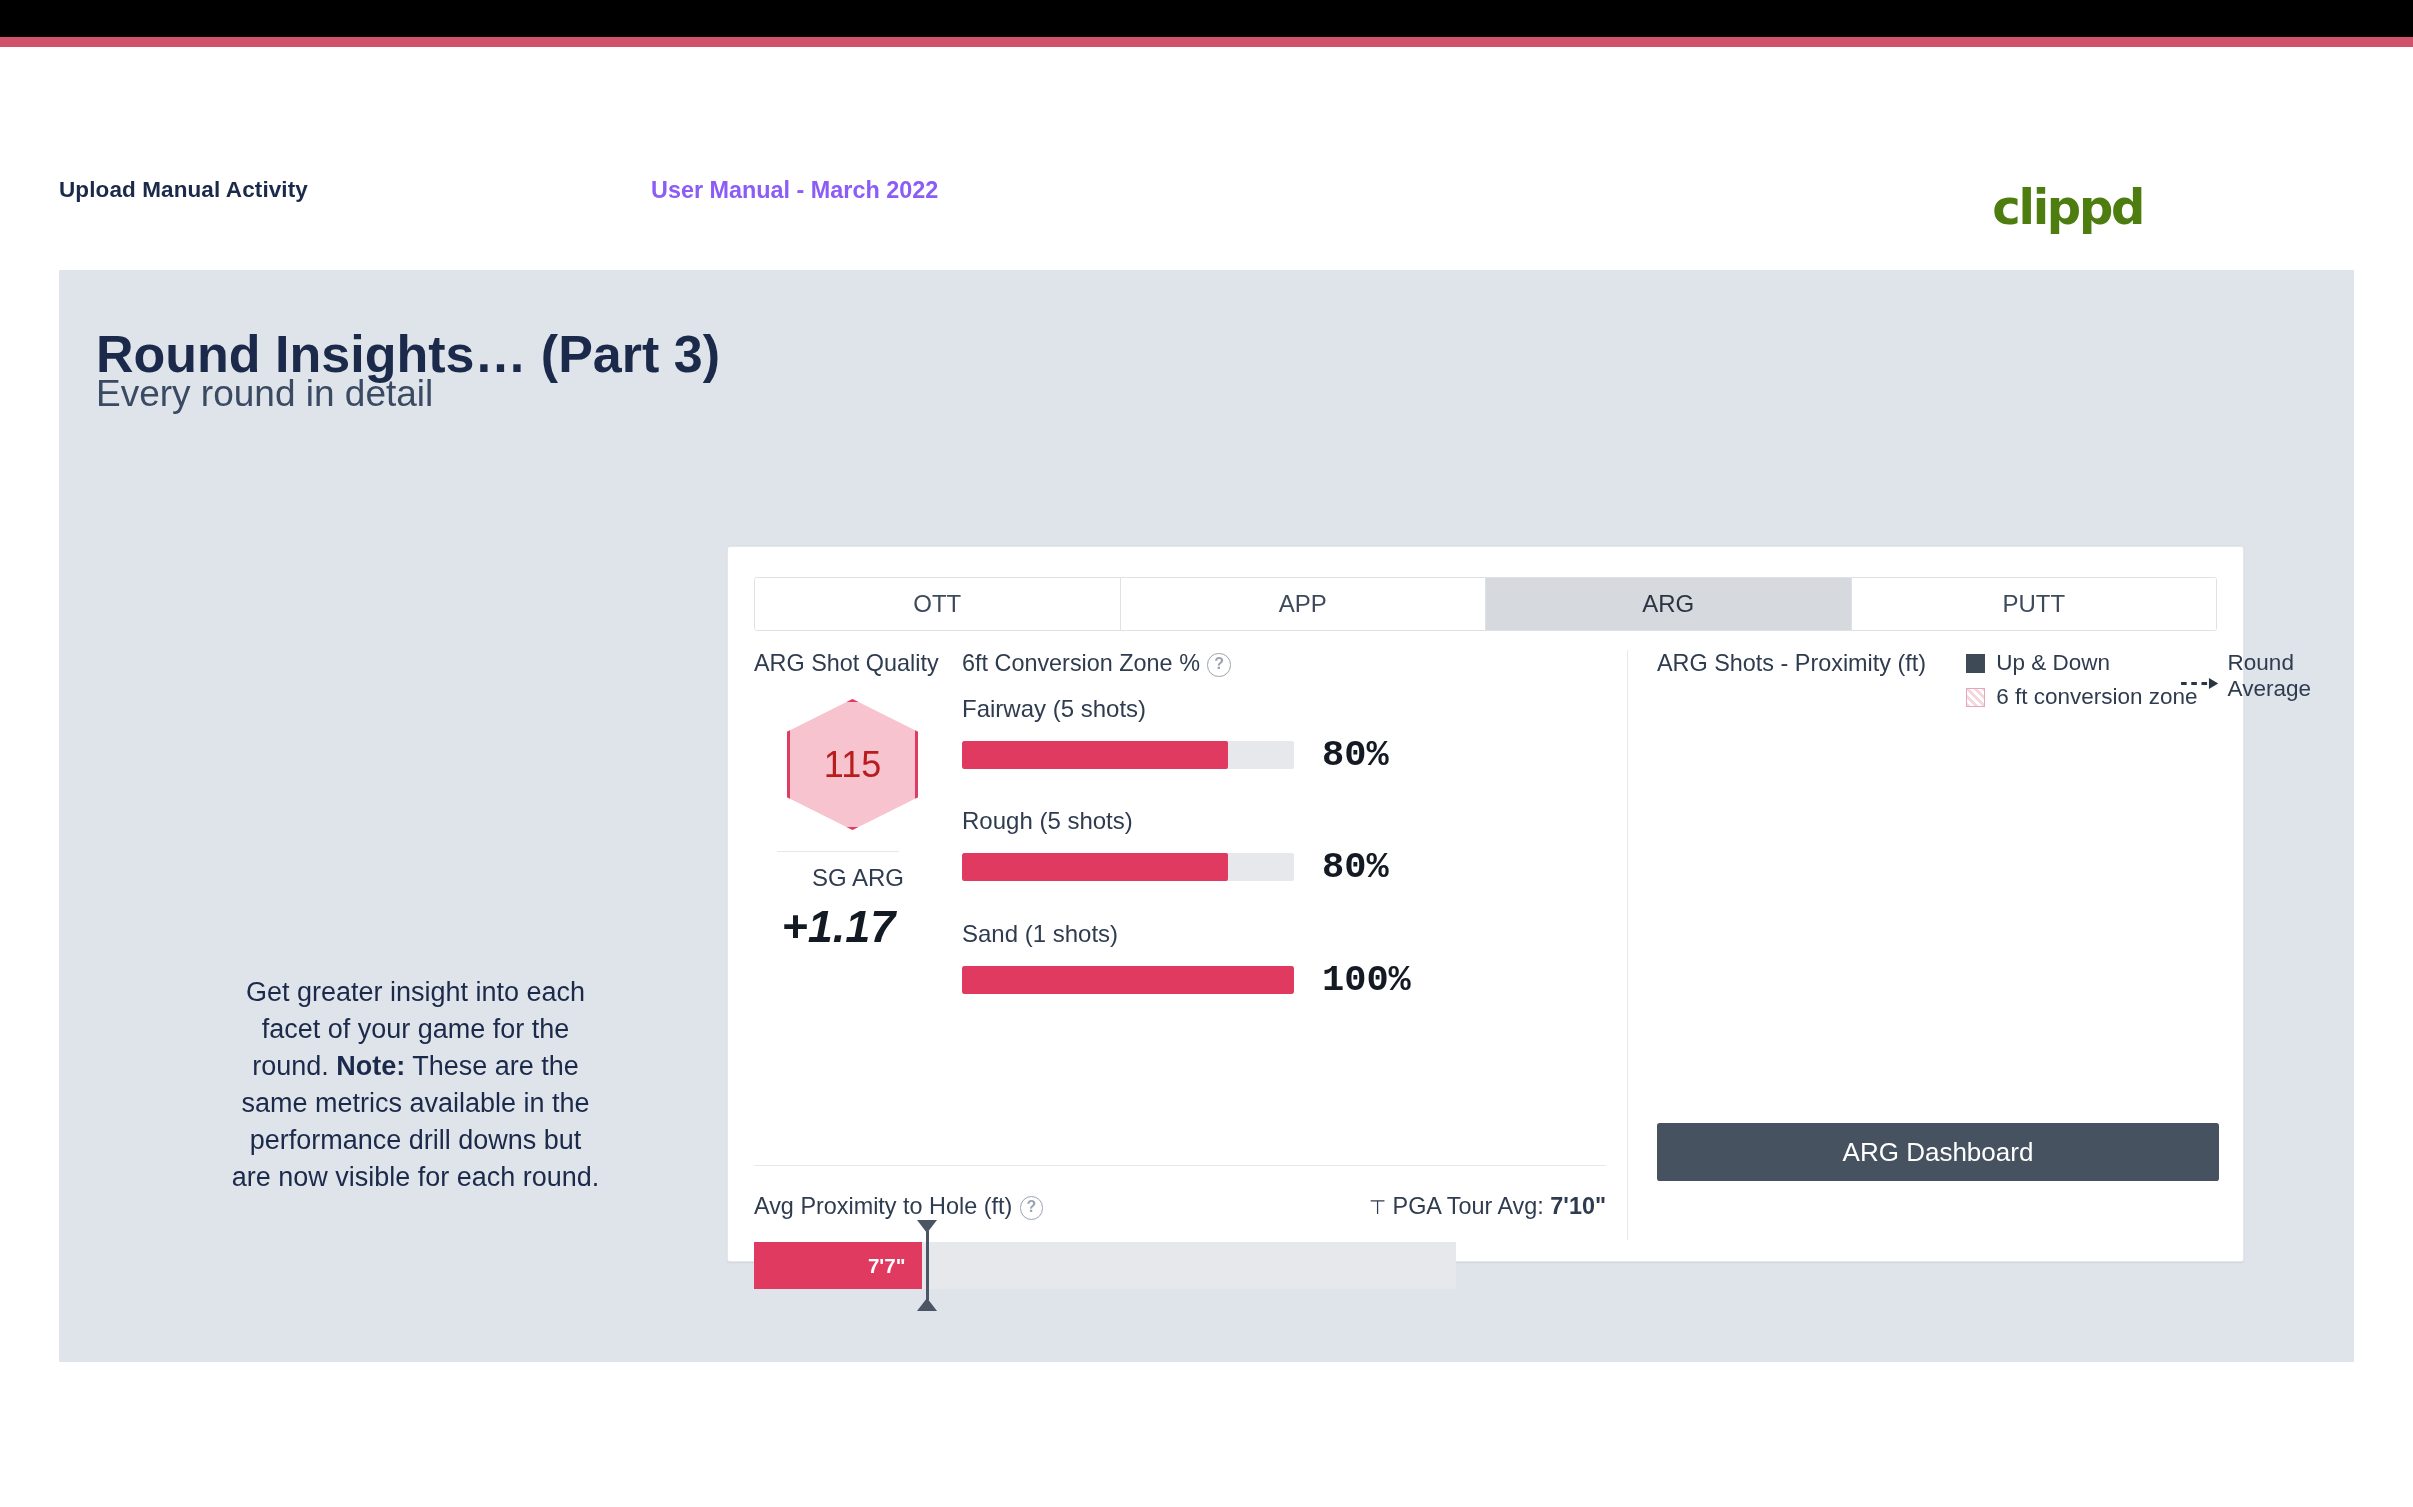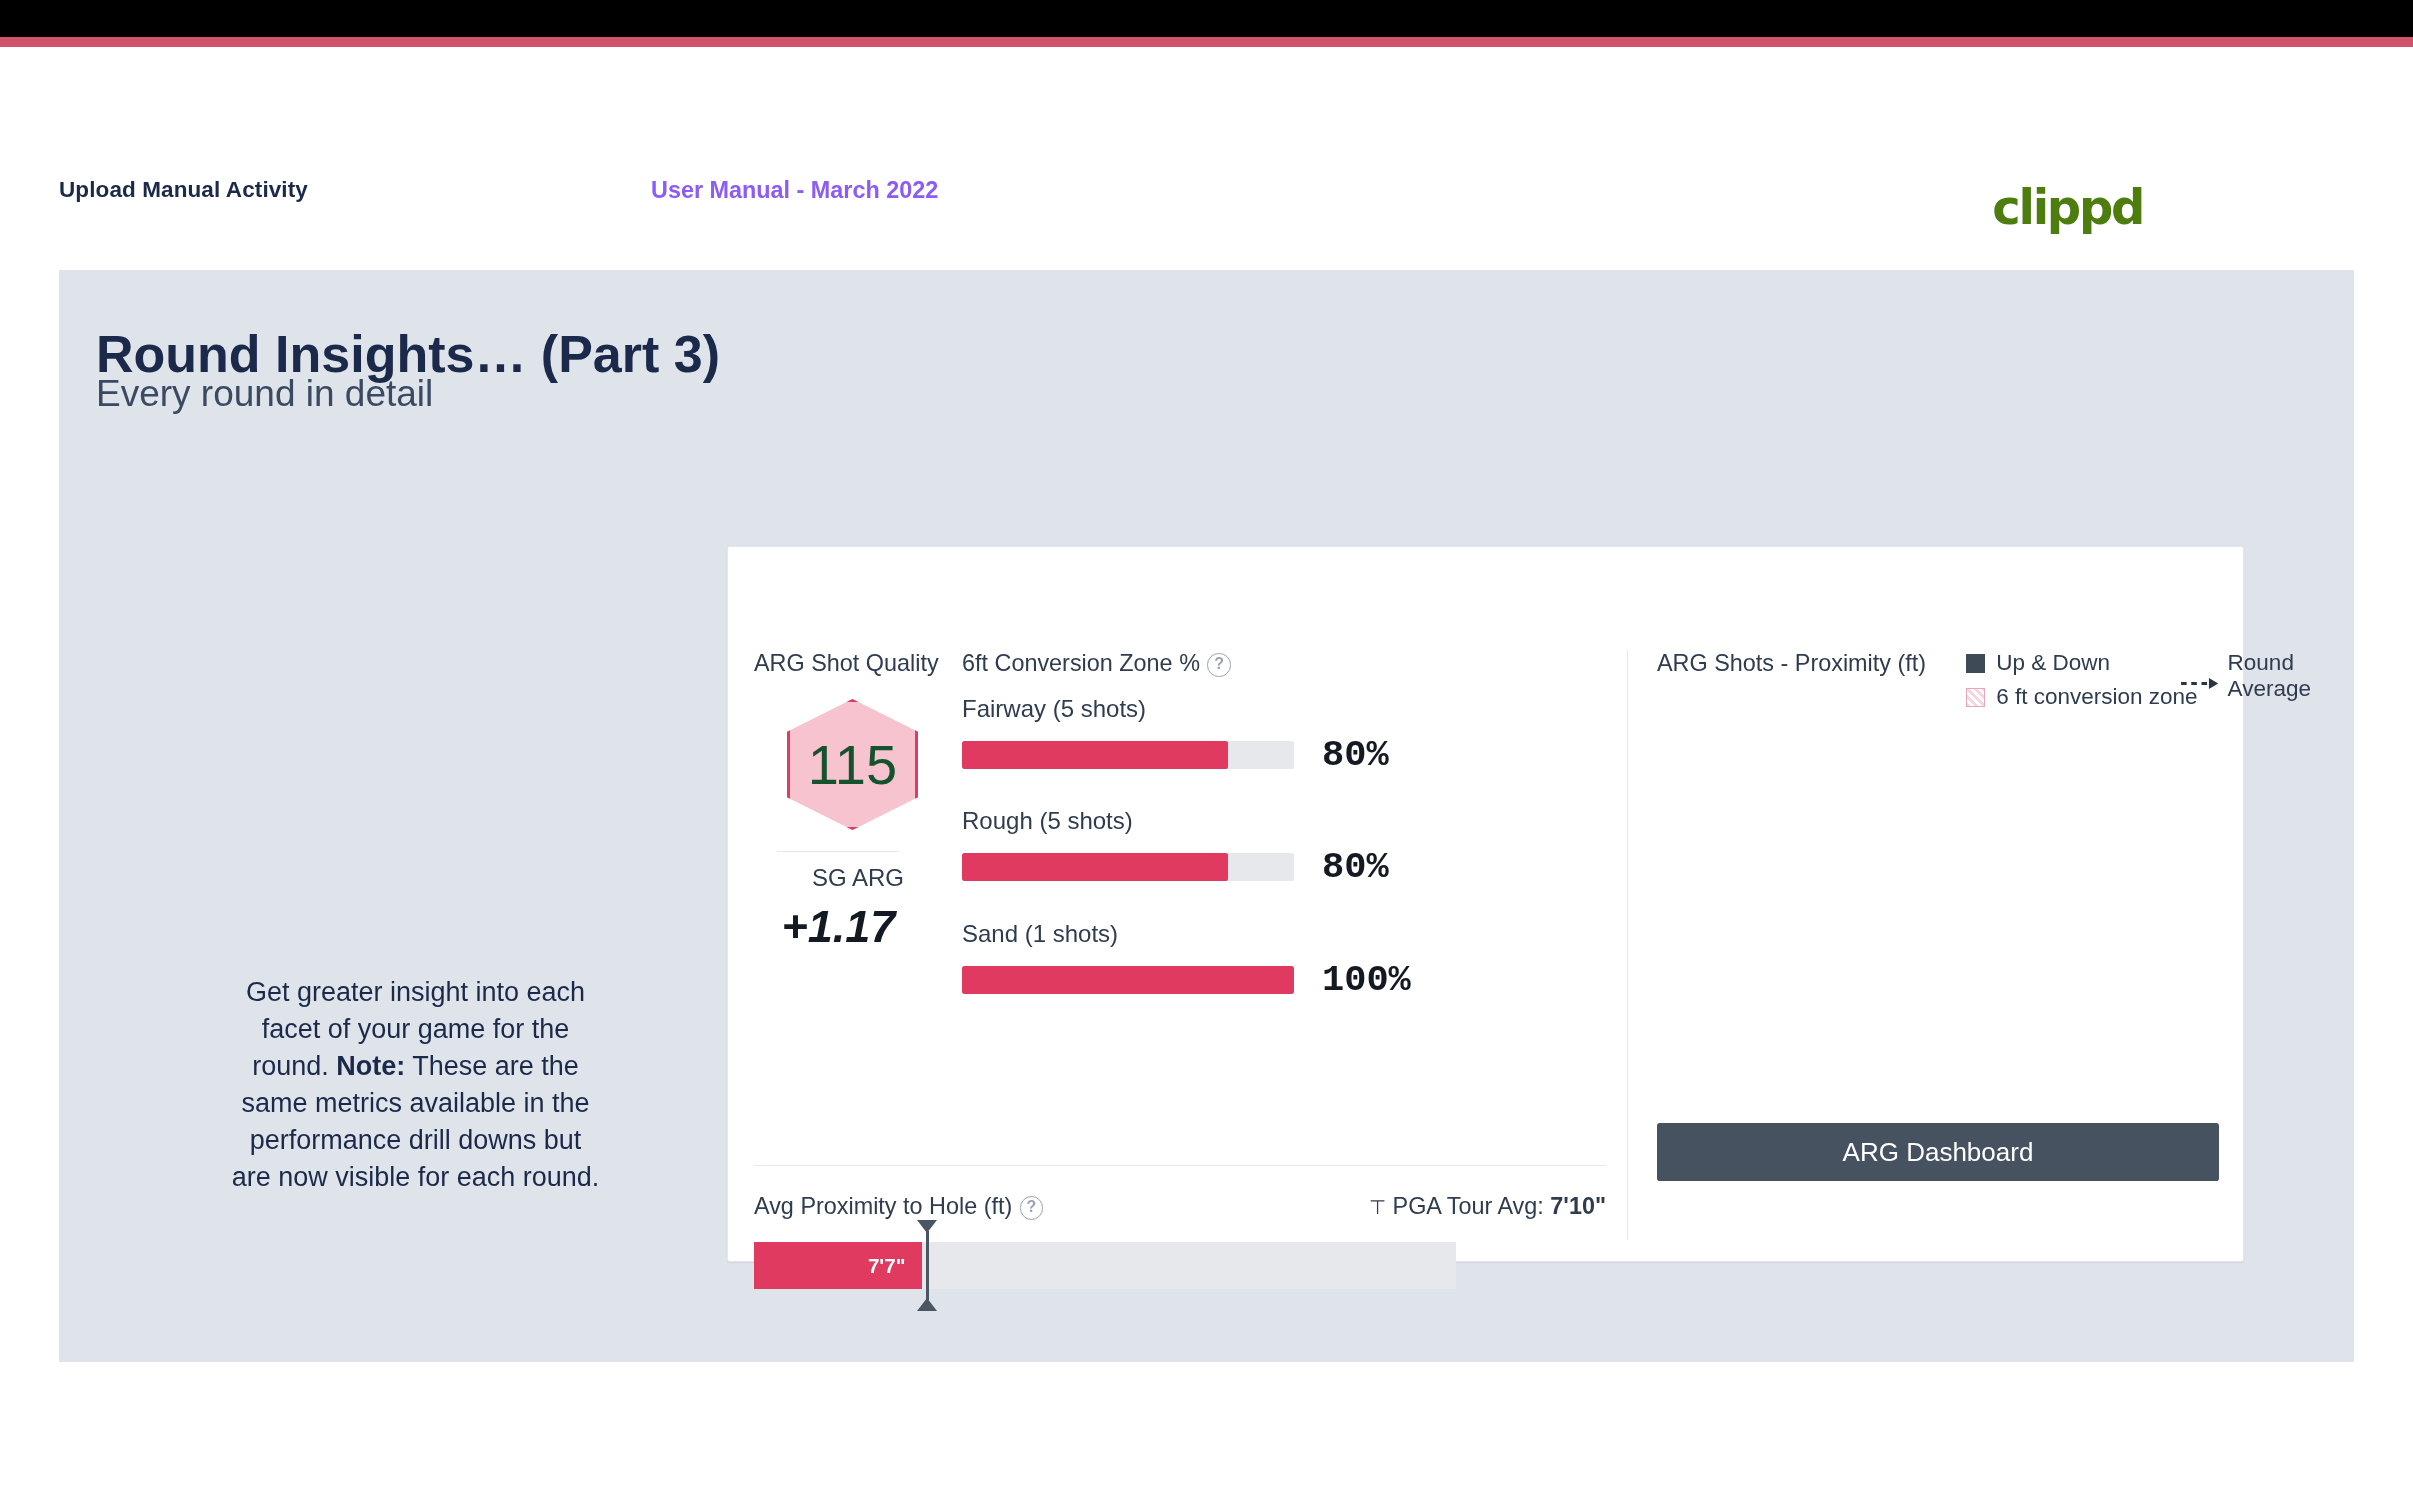--- a/index.html
+++ b/index.html
@@ -57,21 +57,21 @@
   .lbl-shotq { position:absolute; left:0px; top:0px; font-size:23.4px; color:#2f3c4f; }
   .lbl-conv  { position:absolute; left:208px; top:0px; font-size:23.4px; color:#2f3c4f; }
   .help-icon { display:inline-block; width:23.4px; height:23.4px; border:1.9px solid #9aa3ae; border-radius:50%;
                color:#9aa3ae; font-size:16px; line-height:20.6px; text-align:center; vertical-align:1.9px;
                margin-left:7.5px; font-weight:600; cursor:pointer; }
 
   .hexwrap { position:absolute; left:19px; top:49px; width:159px; height:136px; }
   .hex { width:131px; height:131px; background:#f6c3cf; border:3.7px solid #dd3d63;
          clip-path: polygon(50% 0%, 100% 25%, 100% 75%, 50% 100%, 0% 75%, 0% 25%);
          display:flex; align-items:center; justify-content:center;
-         font-size:56px; font-weight:500; color:#14532d; margin:0 auto; }
+         font-size:36px; font-weight:500; color:#b91c1c; margin:0 auto; }
   .hexline { position:absolute; left:22.5px; top:201px; width:122px; height:0.9px; background:#e4e7eb; }
   .sgarg-lbl { position:absolute; left:19px; top:214px; width:131px; text-align:right;
                font-size:24px; color:#2f3c4f; }
   .sgarg-val { position:absolute; left:9.4px; top:251px; width:150px; text-align:center;
                font-size:45px; font-weight:600; color:#141a24;font-style:italic; }
 
   .convrow { position:absolute; left:208px; width:656px; }
   .conv-lbl { font-size:24px; color:#2f3c4f; margin-bottom:11.2px; }
   .conv-bar-line { display:flex; align-items:center;font-family:Liberation Mono, monospace; }
   .conv-track { width:332px; height:28px; background:#e6e8ec; border-radius:1.9px; overflow:hidden; }
@@ -143,20 +143,26 @@
 
     <svg class="arrow-svg" width="66" height="112" viewBox="0 0 70 120">
       <path d="M6 4 L6 78 L44 78 L44 96" stroke="#d24a66" stroke-width="6" fill="none"></path>
       <path d="M44 114 L33 92 L55 92 Z" fill="#d24a66"></path>
     </svg>
 
   </div>
 
   <div class="card">
 
+    <div class="tabs">
+      <div class="tab">OTT</div>
+      <div class="tab">APP</div>
+      <div class="tab active">ARG</div>
+      <div class="tab">PUTT</div>
+    </div>
 
     <div class="split"></div>
 
     <div class="lcol">
       <div class="lbl-shotq">ARG Shot Quality</div>
       <div class="lbl-conv">
         <span>6ft Conversion Zone %</span><span class="help-icon">?</span>
       </div>
 
       <div class="hexwrap">

